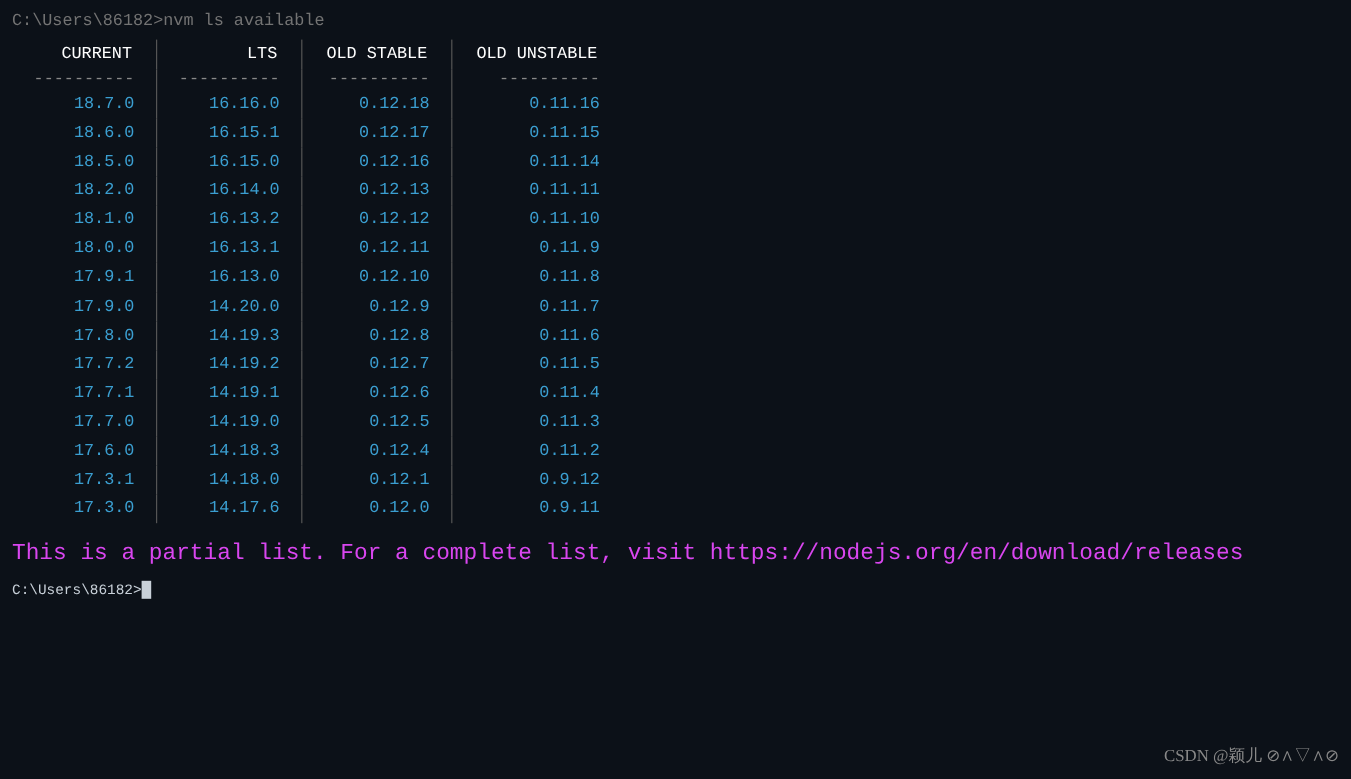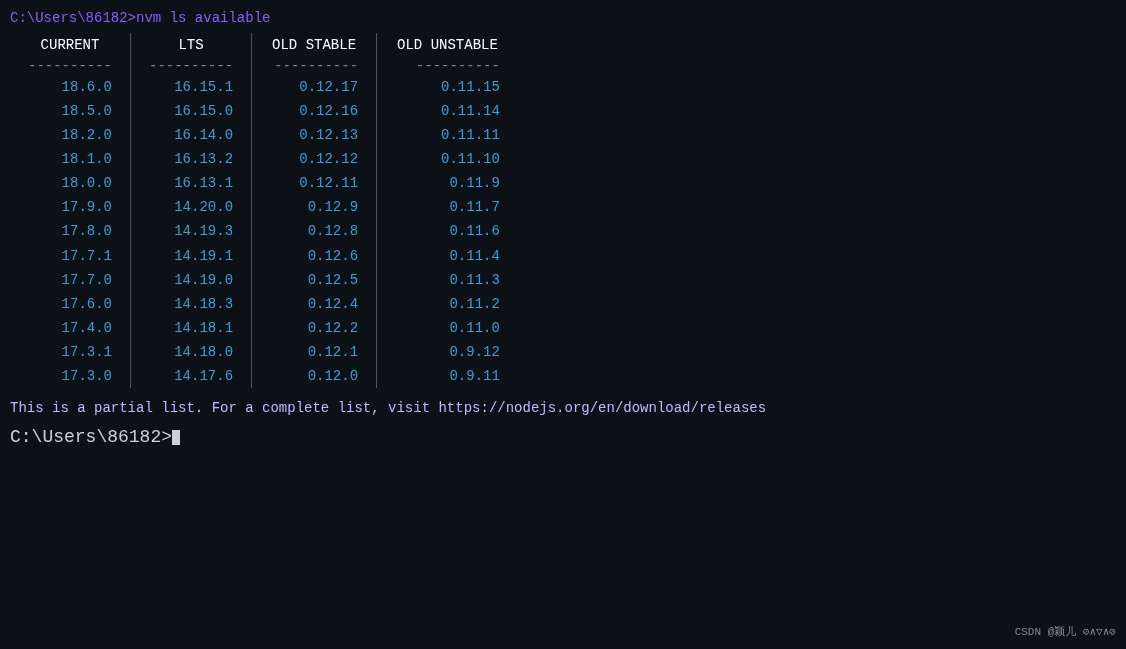--- a/index.html
+++ b/index.html
@@ -13,84 +13,84 @@
       overflow: hidden;
     }
     .terminal {
       background-color: #0c1118;
       width: 100%;
       height: 100%;
       padding: 8px 10px;
       position: relative;
     }
     .cmd-line {
-      color: #8b5cf6;
+      color: #737373;
       font-size: 14px;
       line-height: 1.5;
       margin-bottom: 4px;
     }
 
     .table-grid {
       border-collapse: collapse;
       font-family: 'Courier New', Courier, monospace;
       font-size: 14px;
       color: #3b9fd1;
       margin-top: 0;
     }
     .table-grid th {
       color: #ffffff;
       font-weight: normal;
-      text-align: center;
+      text-align: right;
       padding: 0 20px;
       border-right: 1px solid #555;
       line-height: 1.8;
     }
     .table-grid th:last-child { border-right: none; }
     .table-grid td {
       text-align: right;
       padding: 0 18px;
       border-right: 1px solid #555;
       line-height: 1.72;
     }
     .table-grid td:last-child { border-right: none; }
     .separator-row td, .separator-row th {
       border-right: 1px solid #555;
       padding: 0 18px;
       color: #888;
       line-height: 1.2;
     }
     .info-line {
-      color: #c4b5fd;
+      color: #d946ef;
       margin-top: 8px;
-      font-size: 14px;
+      font-size: 19px;
       line-height: 1.8;
     }
     .prompt-line {
       color: #c9d1d9;
       margin-top: 6px;
-      font-size: 18px;
+      font-size: 12px;
     }
     .cursor {
       display: inline-block;
       width: 8px;
       height: 15px;
       background: #c9d1d9;
       vertical-align: middle;
       animation: blink 1s step-end infinite;
     }
     @keyframes blink {
       50% { opacity: 0; }
     }
     .watermark {
       position: absolute;
       bottom: 10px;
       right: 10px;
       color: #888;
-      font-size: 11px;
-      font-family: Liberation Mono, monospace;
+      font-size: 14px;
+      font-family: Liberation Serif, serif;
     }
   </style>
 </head>
 <body>
 
 <div class="terminal">
   <div class="cmd-line">C:\Users\86182&gt;nvm ls available</div>
 
   <table class="table-grid">
     <thead>
@@ -101,20 +101,26 @@
         <th>OLD UNSTABLE</th>
       </tr>
       <tr class="separator-row">
         <td>----------</td>
         <td>----------</td>
         <td>----------</td>
         <td>----------</td>
       </tr>
     </thead>
     <tbody id="version-tbody">
+    <tr>
+          <td>18.7.0</td>
+          <td>16.16.0</td>
+          <td>0.12.18</td>
+          <td>0.11.16</td>
+        </tr>
         <tr>
           <td>18.6.0</td>
           <td>16.15.1</td>
           <td>0.12.17</td>
           <td>0.11.15</td>
         </tr>
         <tr>
           <td>18.5.0</td>
           <td>16.15.0</td>
           <td>0.12.16</td>
@@ -132,56 +138,62 @@
           <td>0.12.12</td>
           <td>0.11.10</td>
         </tr>
         <tr>
           <td>18.0.0</td>
           <td>16.13.1</td>
           <td>0.12.11</td>
           <td>0.11.9</td>
         </tr>
         <tr>
+          <td>17.9.1</td>
+          <td>16.13.0</td>
+          <td>0.12.10</td>
+          <td>0.11.8</td>
+        </tr>
+        <tr>
           <td>17.9.0</td>
           <td>14.20.0</td>
           <td>0.12.9</td>
           <td>0.11.7</td>
         </tr>
         <tr>
           <td>17.8.0</td>
           <td>14.19.3</td>
           <td>0.12.8</td>
           <td>0.11.6</td>
         </tr>
         <tr>
+          <td>17.7.2</td>
+          <td>14.19.2</td>
+          <td>0.12.7</td>
+          <td>0.11.5</td>
+        </tr>
+        <tr>
           <td>17.7.1</td>
           <td>14.19.1</td>
           <td>0.12.6</td>
           <td>0.11.4</td>
         </tr>
         <tr>
           <td>17.7.0</td>
           <td>14.19.0</td>
           <td>0.12.5</td>
           <td>0.11.3</td>
         </tr>
         <tr>
           <td>17.6.0</td>
           <td>14.18.3</td>
           <td>0.12.4</td>
           <td>0.11.2</td>
         </tr>
         <tr>
-          <td>17.4.0</td>
-          <td>14.18.1</td>
-          <td>0.12.2</td>
-          <td>0.11.0</td>
-        </tr>
-        <tr>
           <td>17.3.1</td>
           <td>14.18.0</td>
           <td>0.12.1</td>
           <td>0.9.12</td>
         </tr>
         <tr>
           <td>17.3.0</td>
           <td>14.17.6</td>
           <td>0.12.0</td>
           <td>0.9.11</td>

